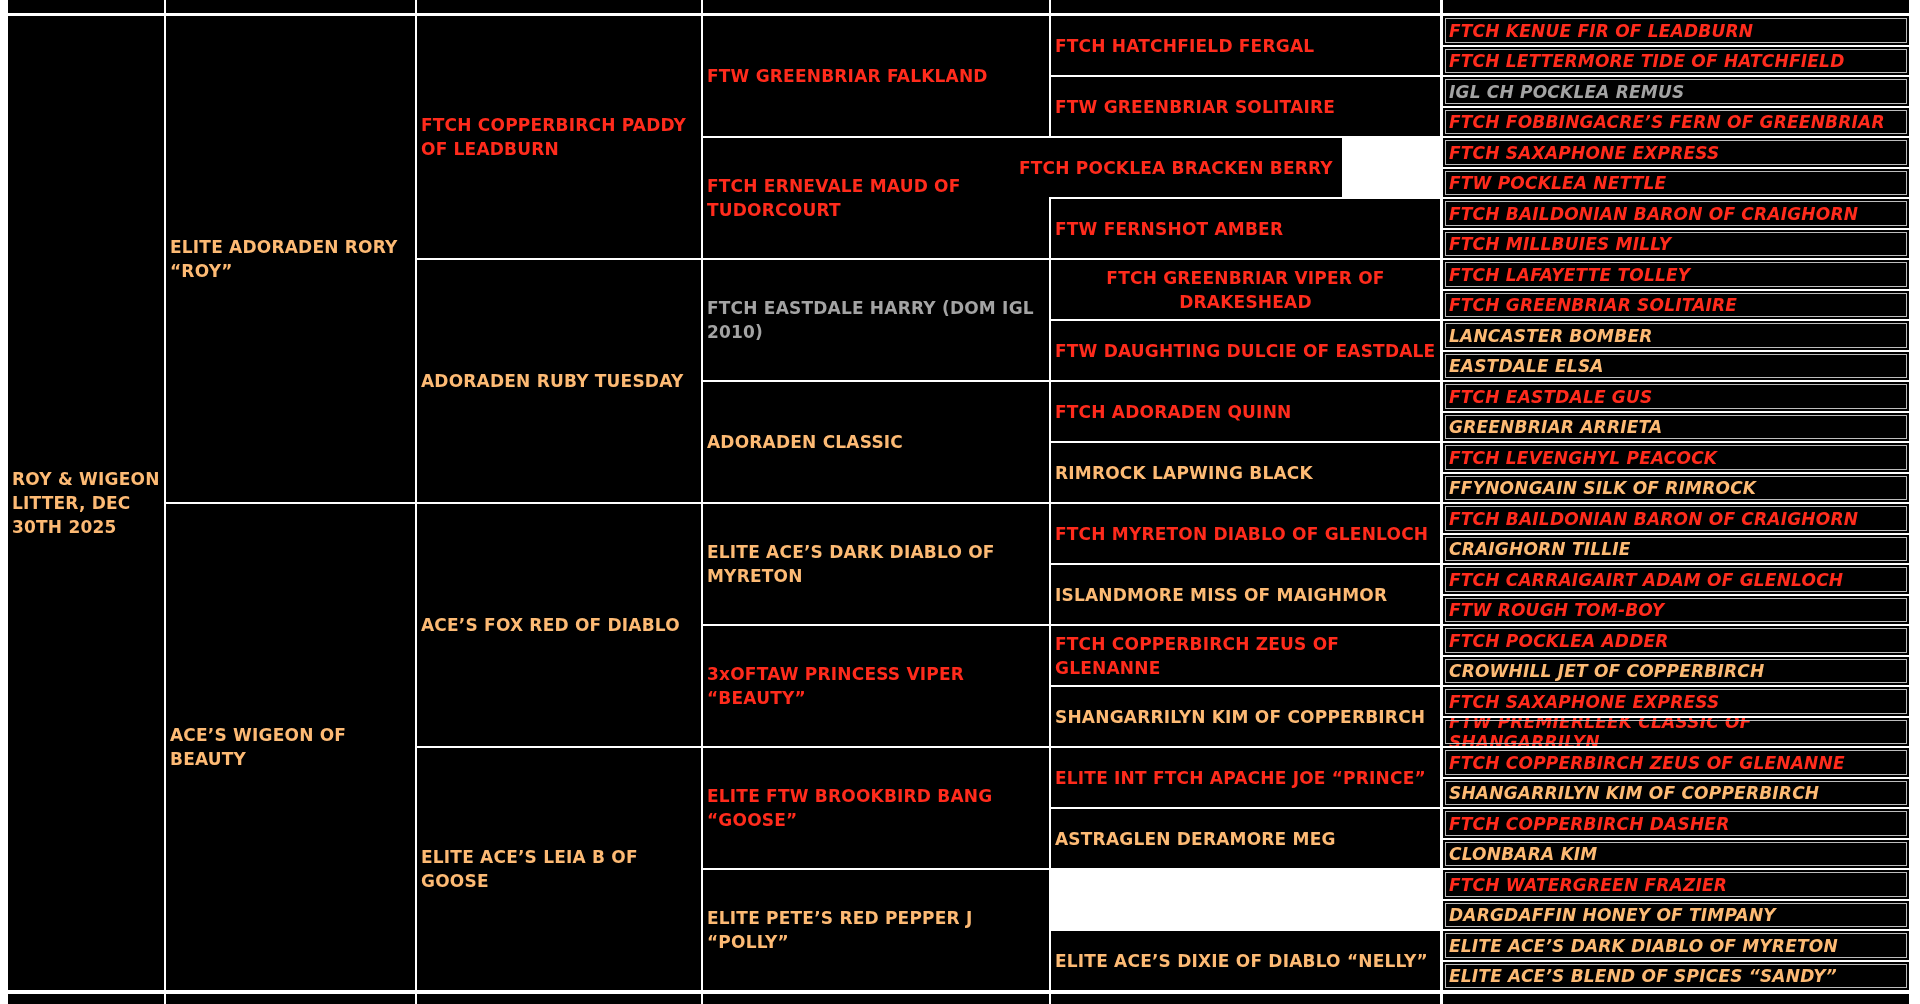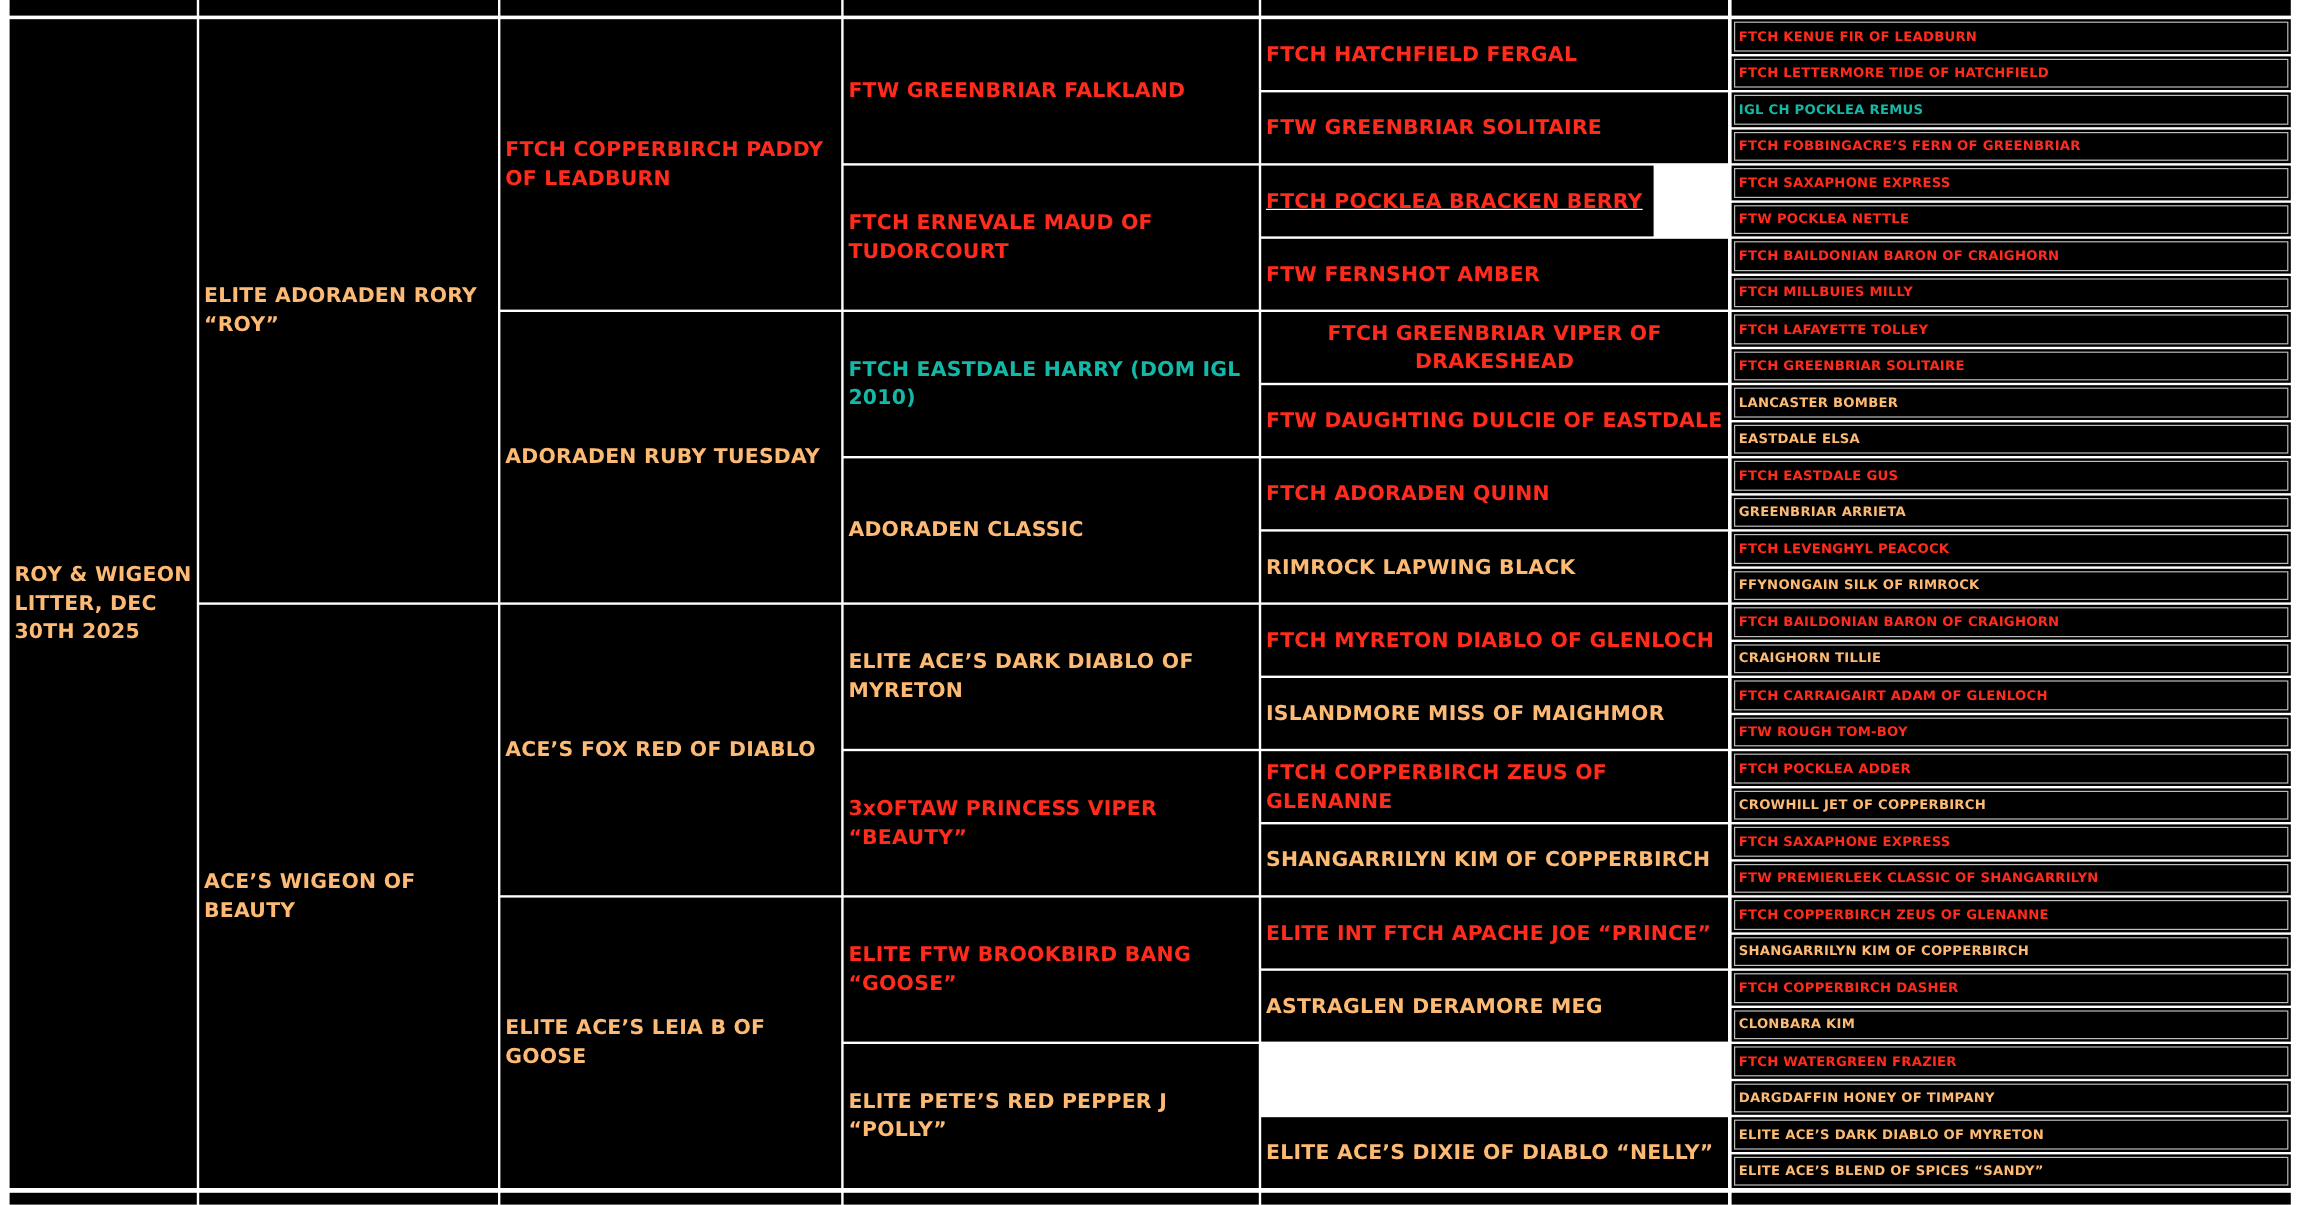--- a/index.html
+++ b/index.html
@@ -32,28 +32,29 @@
     display: flex;
     align-items: center;
     padding: 0 4px;
     font-size: 17px;
     line-height: 24px;
     letter-spacing: 0.2px;
     overflow: hidden;
   }
   .cell span { display: block; }
   .cell.c6 {
-    font-size: 11px;
+    font-size: 17px;
     line-height: 20px;
     padding: 0 4px 0 6px;
     outline: 1px solid #bdbdbd;
     outline-offset: -3px;
+    font-style: italic;
   }
   .red { color: #ff2b1c; }
-  .green { color: #14b8a6; }
+  .green { color: #a3a3a3; }
   .white { color: #fdba74; }
 </style>
 </head>
 <body>
 
 <div class="strip" style="top:0;height:14px;">
   <div class="sc" style="left:8px;width:156px;height:13px;"></div>
   <div class="sc" style="left:166px;width:249px;height:13px;"></div>
   <div class="sc" style="left:417px;width:284px;height:13px;"></div>
   <div class="sc" style="left:703px;width:346px;height:13px;"></div>
@@ -115,21 +116,21 @@
     </div>
     <div class="cell" style="left: 703px; width: 346px; top: 870px; height: 120px;">
       <span class="white">ELITE PETE’S RED PEPPER J “POLLY”</span>
     </div>
     <div class="cell" style="left: 1051px; width: 389px; top: 16px; height: 59px;">
       <span class="red">FTCH HATCHFIELD FERGAL</span>
     </div>
     <div class="cell" style="left: 1051px; width: 389px; top: 77px; height: 59px;">
       <span class="red">FTW GREENBRIAR SOLITAIRE</span>
     </div>
-    <div class="cell" style="left: 1051px; width: 327px; top: 138px; height: 59px; text-decoration: underline;">
+    <div class="cell" style="left: 1015px; width: 327px; top: 138px; height: 59px;">
       <span class="red">FTCH POCKLEA BRACKEN BERRY</span>
     </div>
     <div class="cell" style="left: 1051px; width: 389px; top: 199px; height: 59px;">
       <span class="red">FTW FERNSHOT AMBER</span>
     </div>
     <div class="cell" style="left: 1051px; width: 389px; top: 260px; height: 59px; text-align: center;">
       <span class="red">FTCH GREENBRIAR VIPER OF DRAKESHEAD</span>
     </div>
     <div class="cell" style="left: 1051px; width: 389px; top: 321px; height: 59px;">
       <span class="red">FTW DAUGHTING DULCIE OF EASTDALE</span>

